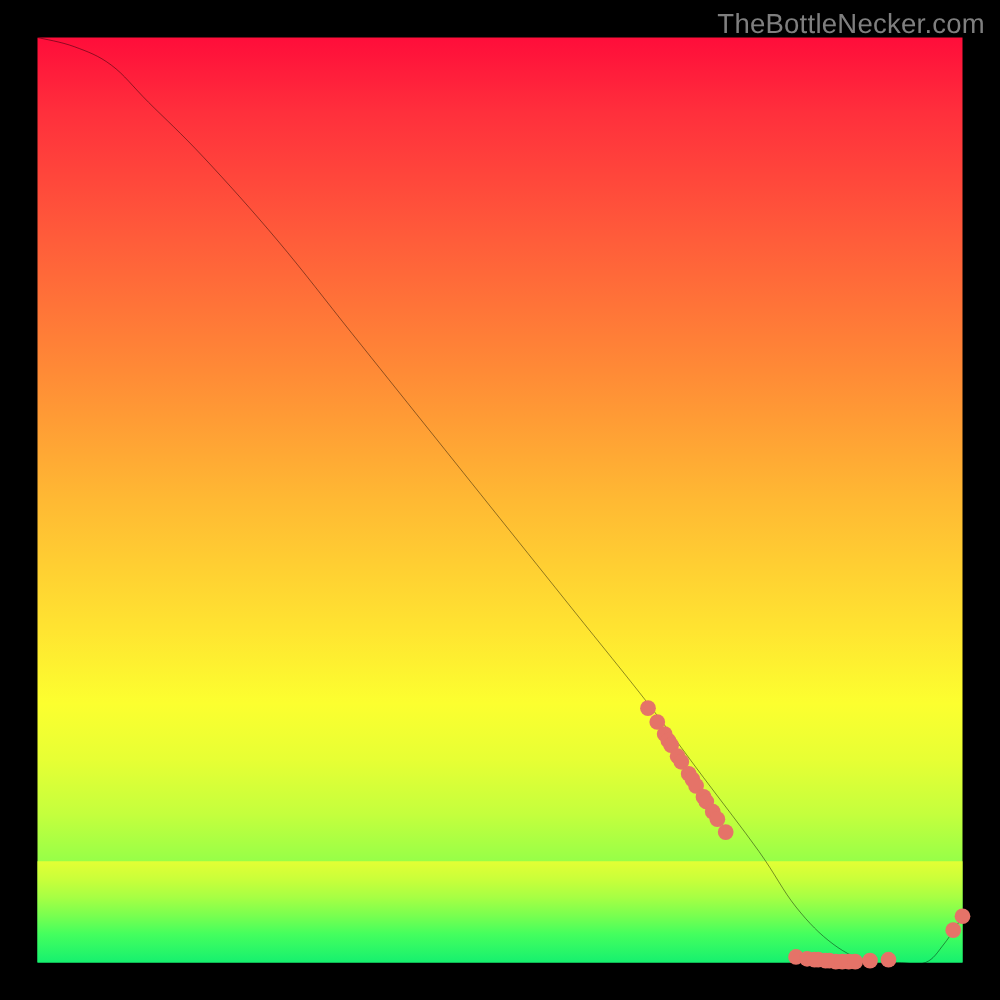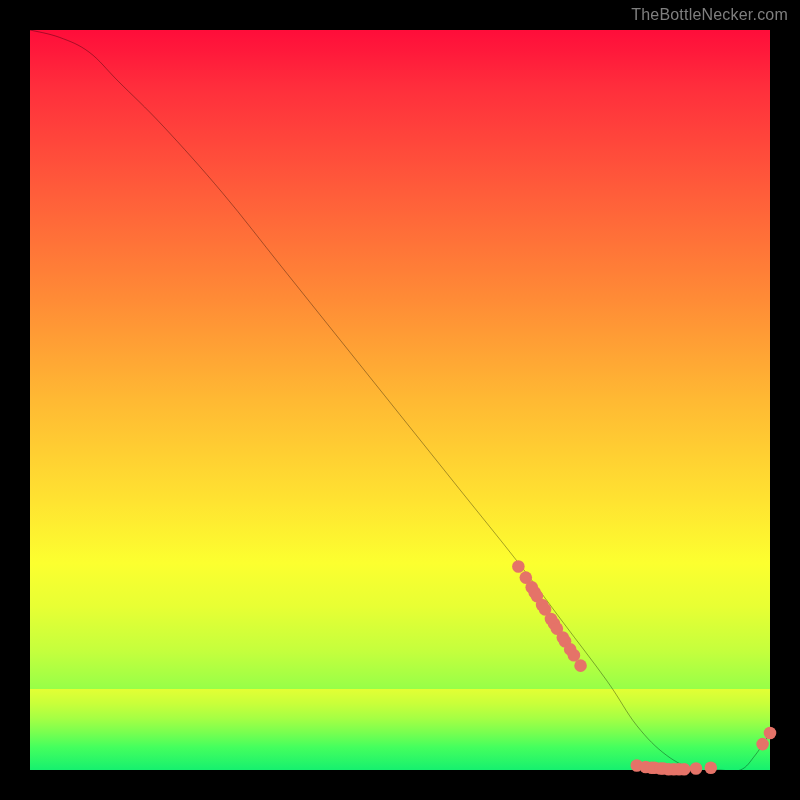--- a/index.html
+++ b/index.html
@@ -70,21 +70,21 @@
     top: 0;
     width: 100%;
     height: 100%;
     overflow: visible;
   }
   .watermark {
     position: absolute;
     top: 6px;
     right: 12px;
     color: #7f7f7f;
-    font-size: 16px;
+    font-size: 22px;
     font-weight: 500;
     letter-spacing: 0.2px;
     user-select: none;
   }
 </style>
 </head>
 <body>
 
 <div class="stage">
 

